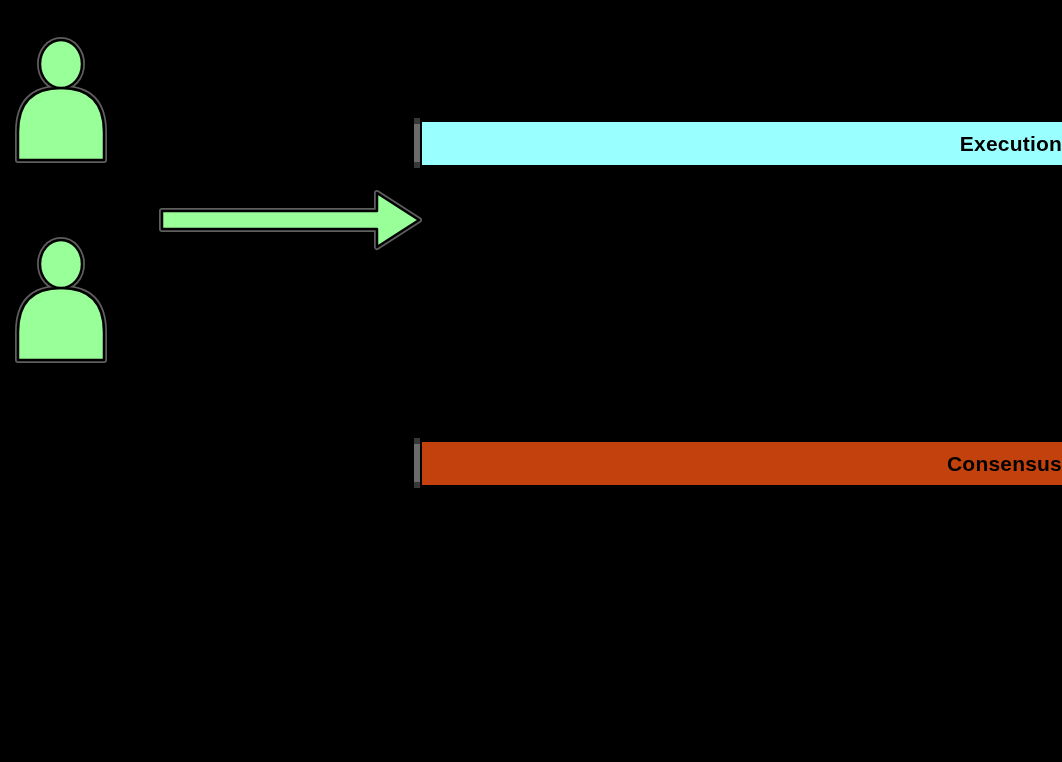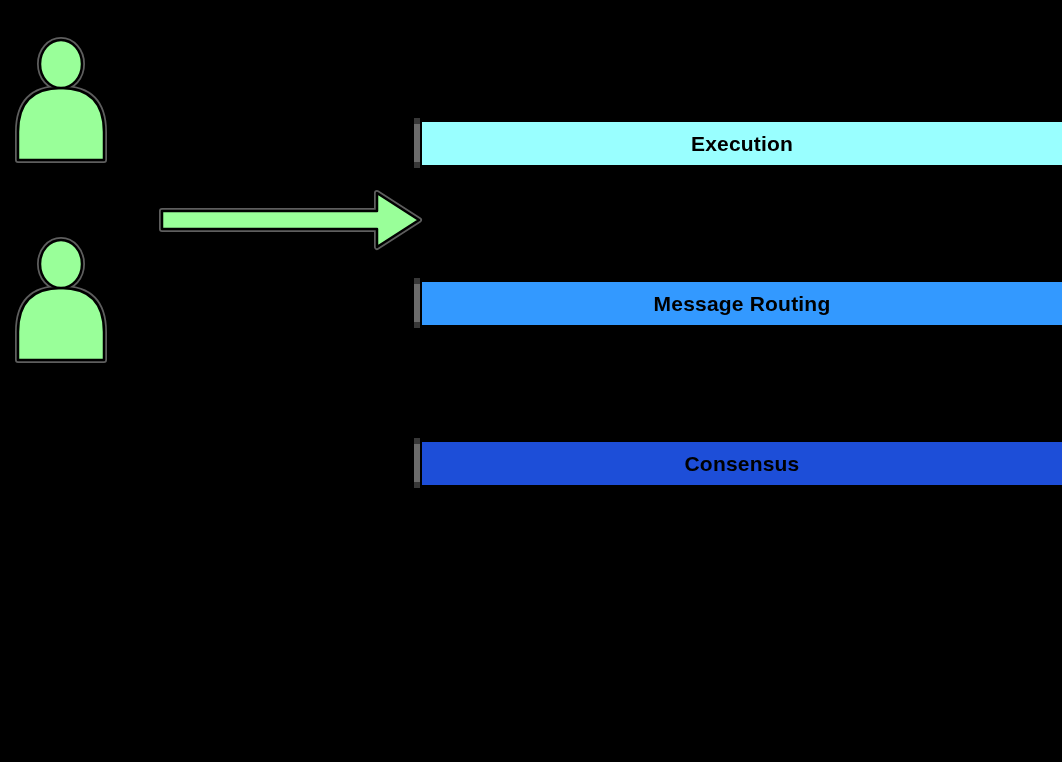--- a/index.html
+++ b/index.html
@@ -15,21 +15,21 @@
   .actor-icon.actor-1 { top: 36px; }
   .actor-icon.actor-2 { top: 236px; }
   .arrow-icon { position: absolute; left: 152px; top: 184px; width: 276px; height: 72px; }
   .layer-bar {
     position: absolute;
     left: 422px;
     width: 640px;
     height: 43px;
     display: flex;
     align-items: center;
-    justify-content: center;
+    justify-content: flex-end;
   }
   .layer-bar.bar-0 { top: 122px; }
   .layer-bar.bar-1 { top: 282px; }
   .layer-bar.bar-2 { top: 442px; }
   .layer-bar.bar-3 { top: 602px; }
   .edge-strip {
     position: absolute;
     left: -8px;
     top: -4px;
     width: 6px;
@@ -81,24 +81,20 @@
       <polygon points="10,27 225,27 225,9 267,36 225,63 225,45 10,45"></polygon>
     </g>
     <polygon class="main-shape green-fill dark-stroke" points="10,27 225,27 225,9 267,36 225,63 225,45 10,45" fill="#99FF99" stroke="#000000"></polygon>
   </svg>
 
   <div class="layer-bar bar-0" style="background: rgb(153, 255, 255); color: rgb(0, 0, 0); --strip: #6b6b6b;">
     <span class="edge-strip"></span>
     <span class="layer-label">Execution</span>
   </div>
 
-  <div class="layer-bar bar-1" style="background: rgb(51, 153, 255); color: rgb(0, 0, 0); --strip: #6b6b6b;">
-    <span class="edge-strip"></span>
-    <span class="layer-label">Message Routing</span>
-  </div>
 
-  <div class="layer-bar bar-2" style="background: #1d4ed8; color: rgb(0, 0, 0); --strip: #6b6b6b;">
+  <div class="layer-bar bar-2" style="background: #c2410c; color: rgb(0, 0, 0); --strip: #6b6b6b;">
     <span class="edge-strip"></span>
     <span class="layer-label">Consensus</span>
   </div>
 
 
 </div>
 
 </body></html>

